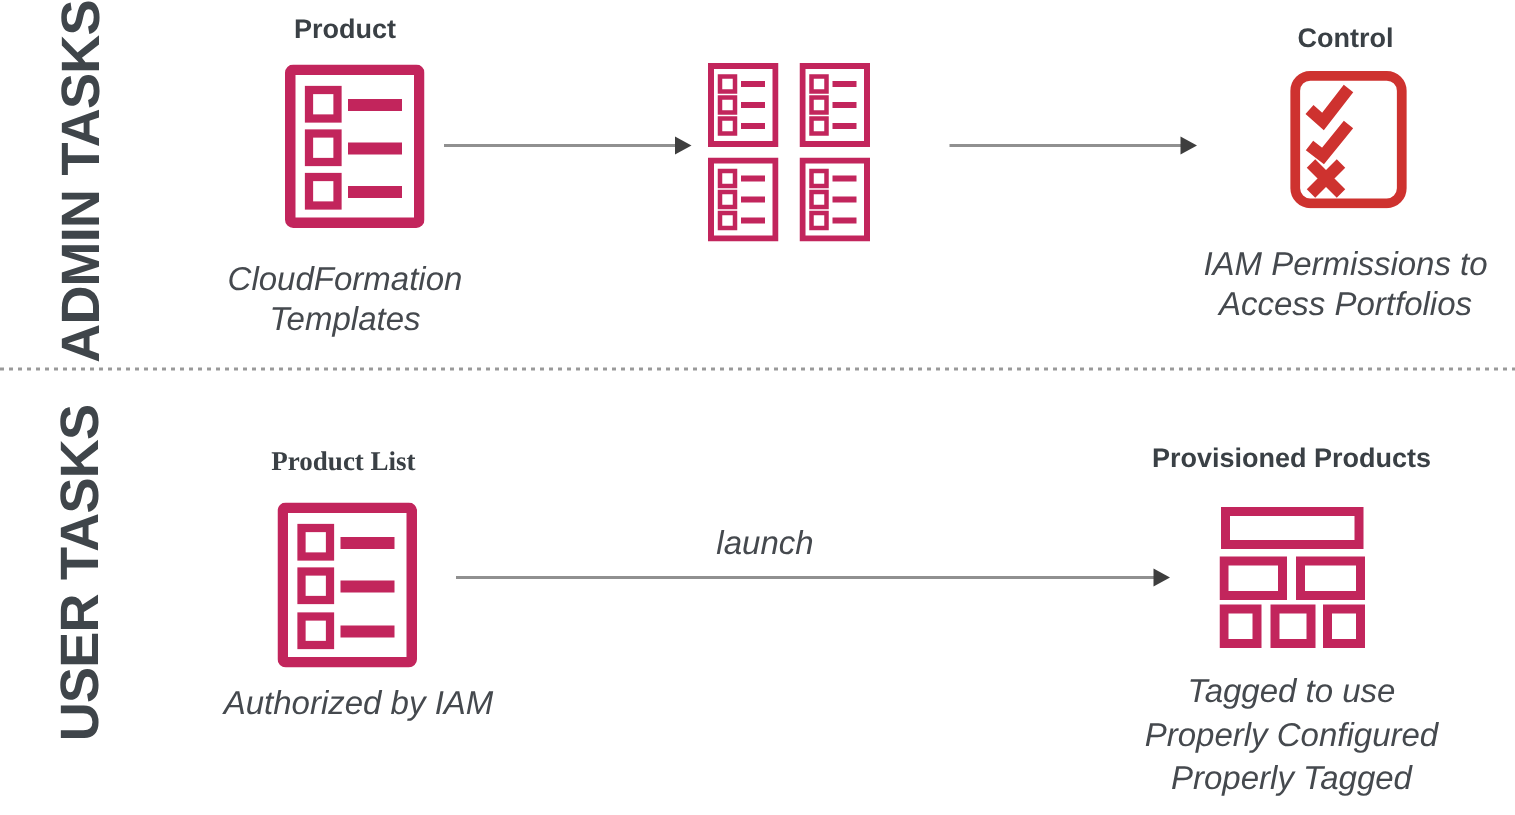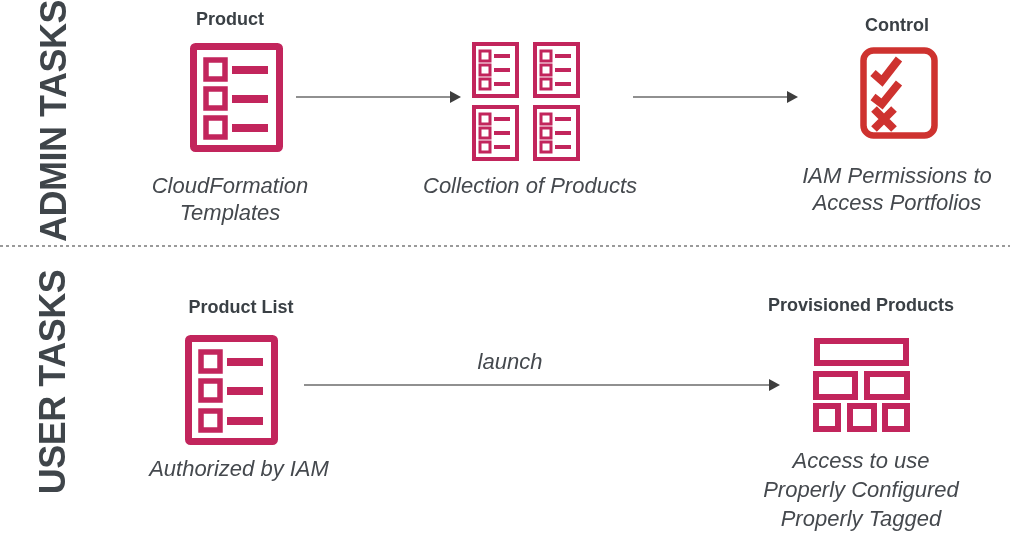--- a/index.html
+++ b/index.html
@@ -136,23 +136,20 @@
       <rect x="2" y="2" width="43" height="52" fill="none" stroke="currentColor" stroke-width="4"></rect>
       <rect x="8" y="9" width="10" height="10" fill="none" stroke="currentColor" stroke-width="3"></rect>
         <rect x="22" y="12" width="16" height="4" fill="currentColor"></rect>
       <rect x="8" y="23" width="10" height="10" fill="none" stroke="currentColor" stroke-width="3"></rect>
         <rect x="22" y="26" width="16" height="4" fill="currentColor"></rect>
       <rect x="8" y="37" width="10" height="10" fill="none" stroke="currentColor" stroke-width="3"></rect>
         <rect x="22" y="40" width="16" height="4" fill="currentColor"></rect>
     </svg>
   </div>
 
-  <div class="caption" style="left:410px; top:172px; width:240px;">
-    <div>Collection of Products</div>
-  </div>
 
   <div class="arrow" style="left:633px; top:96px; width:155px;">
     <span class="head"></span>
   </div>
 
   <div class="title" style="left:797px; top:12px; width:200px;">Control</div>
 
   <svg class="icon red-icon" style="left:860px; top:47px;" width="78" height="92" viewBox="0 0 78 92">
     <rect x="3.5" y="3.5" width="71" height="85" rx="10" fill="none" stroke="currentColor" stroke-width="6.5"></rect>
     <path d="M13 26 L22 34 L39 12" fill="none" stroke="currentColor" stroke-width="8"></path>
@@ -162,21 +159,21 @@
 
   <div class="caption" style="left:777px; top:162px; width:240px;">
     <div>IAM Permissions to</div>
     <div>Access Portfolios</div>
   </div>
 
   <div class="divider"></div>
 
   <div class="vlabel" style="left:53px; top:382px;">USER TASKS</div>
 
-  <div class="title" style="left:141px; top:294px; width:200px;">Product List</div>
+  <div class="title" style="left:129px; top:294px; width:200px;font-family:Liberation Serif, serif;">Product List</div>
 
   <svg class="icon pink-icon" style="left:185px; top:335px;" width="93" height="110" viewBox="0 0 93 110">
     <rect x="3.5" y="3.5" width="86" height="103" rx="2" fill="none" stroke="currentColor" stroke-width="7"></rect>
     <rect x="16" y="17" width="19" height="19" fill="none" stroke="currentColor" stroke-width="5.5"></rect>
     <rect x="42" y="23" width="36" height="8" fill="currentColor"></rect>
     <rect x="16" y="46" width="19" height="19" fill="none" stroke="currentColor" stroke-width="5.5"></rect>
     <rect x="42" y="52" width="36" height="8" fill="currentColor"></rect>
     <rect x="16" y="76" width="19" height="19" fill="none" stroke="currentColor" stroke-width="5.5"></rect>
     <rect x="42" y="82" width="36" height="8" fill="currentColor"></rect>
   </svg>
@@ -196,18 +193,18 @@
   <svg class="icon pink-icon" style="left:813px; top:338px;" width="97" height="94" viewBox="0 0 97 94">
     <rect x="4" y="3" width="89" height="22" fill="none" stroke="currentColor" stroke-width="6"></rect>
     <rect x="3" y="36" width="39" height="23" fill="none" stroke="currentColor" stroke-width="6"></rect>
     <rect x="54" y="36" width="40" height="23" fill="none" stroke="currentColor" stroke-width="6"></rect>
     <rect x="3" y="68" width="22" height="23" fill="none" stroke="currentColor" stroke-width="6"></rect>
     <rect x="37" y="68" width="24" height="23" fill="none" stroke="currentColor" stroke-width="6"></rect>
     <rect x="72" y="68" width="22" height="23" fill="none" stroke="currentColor" stroke-width="6"></rect>
   </svg>
 
   <div class="caption" style="left:731px; top:446px; width:260px; line-height:29px;">
-    <div>Access to use</div>
+    <div>Tagged to use</div>
     <div>Properly Configured</div>
     <div>Properly Tagged</div>
   </div>
 
 </div>
 
 </body></html>

